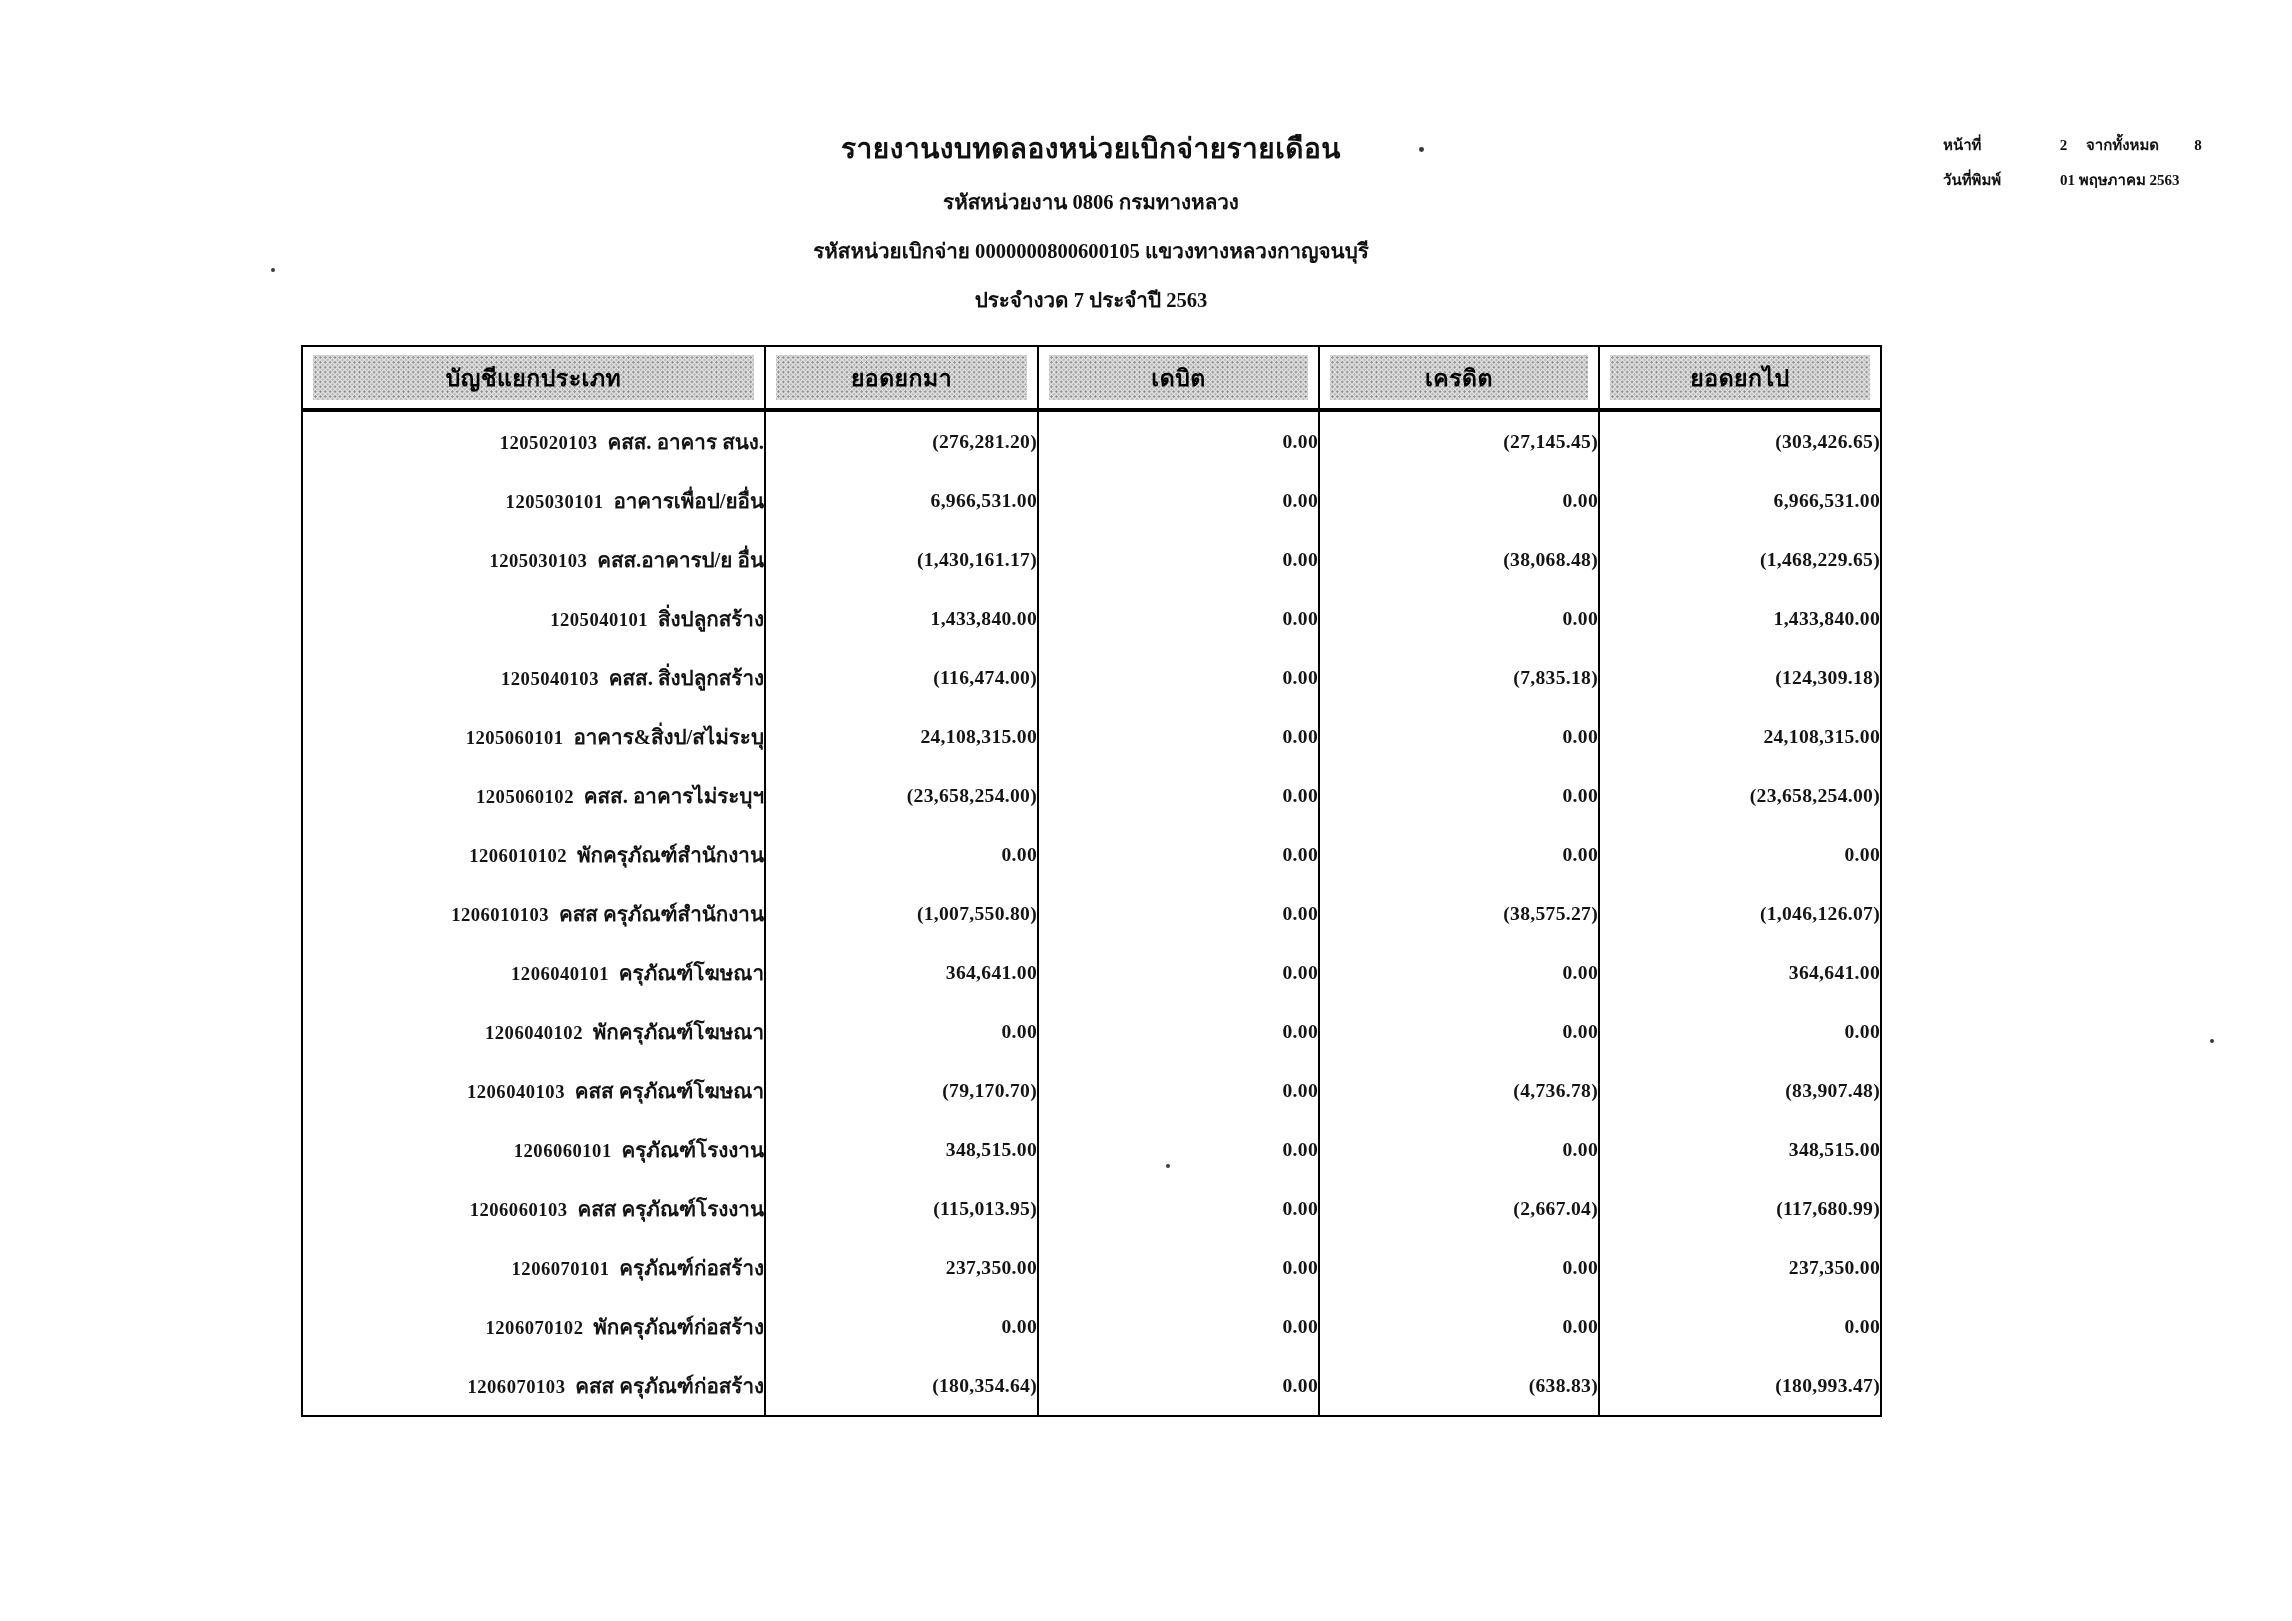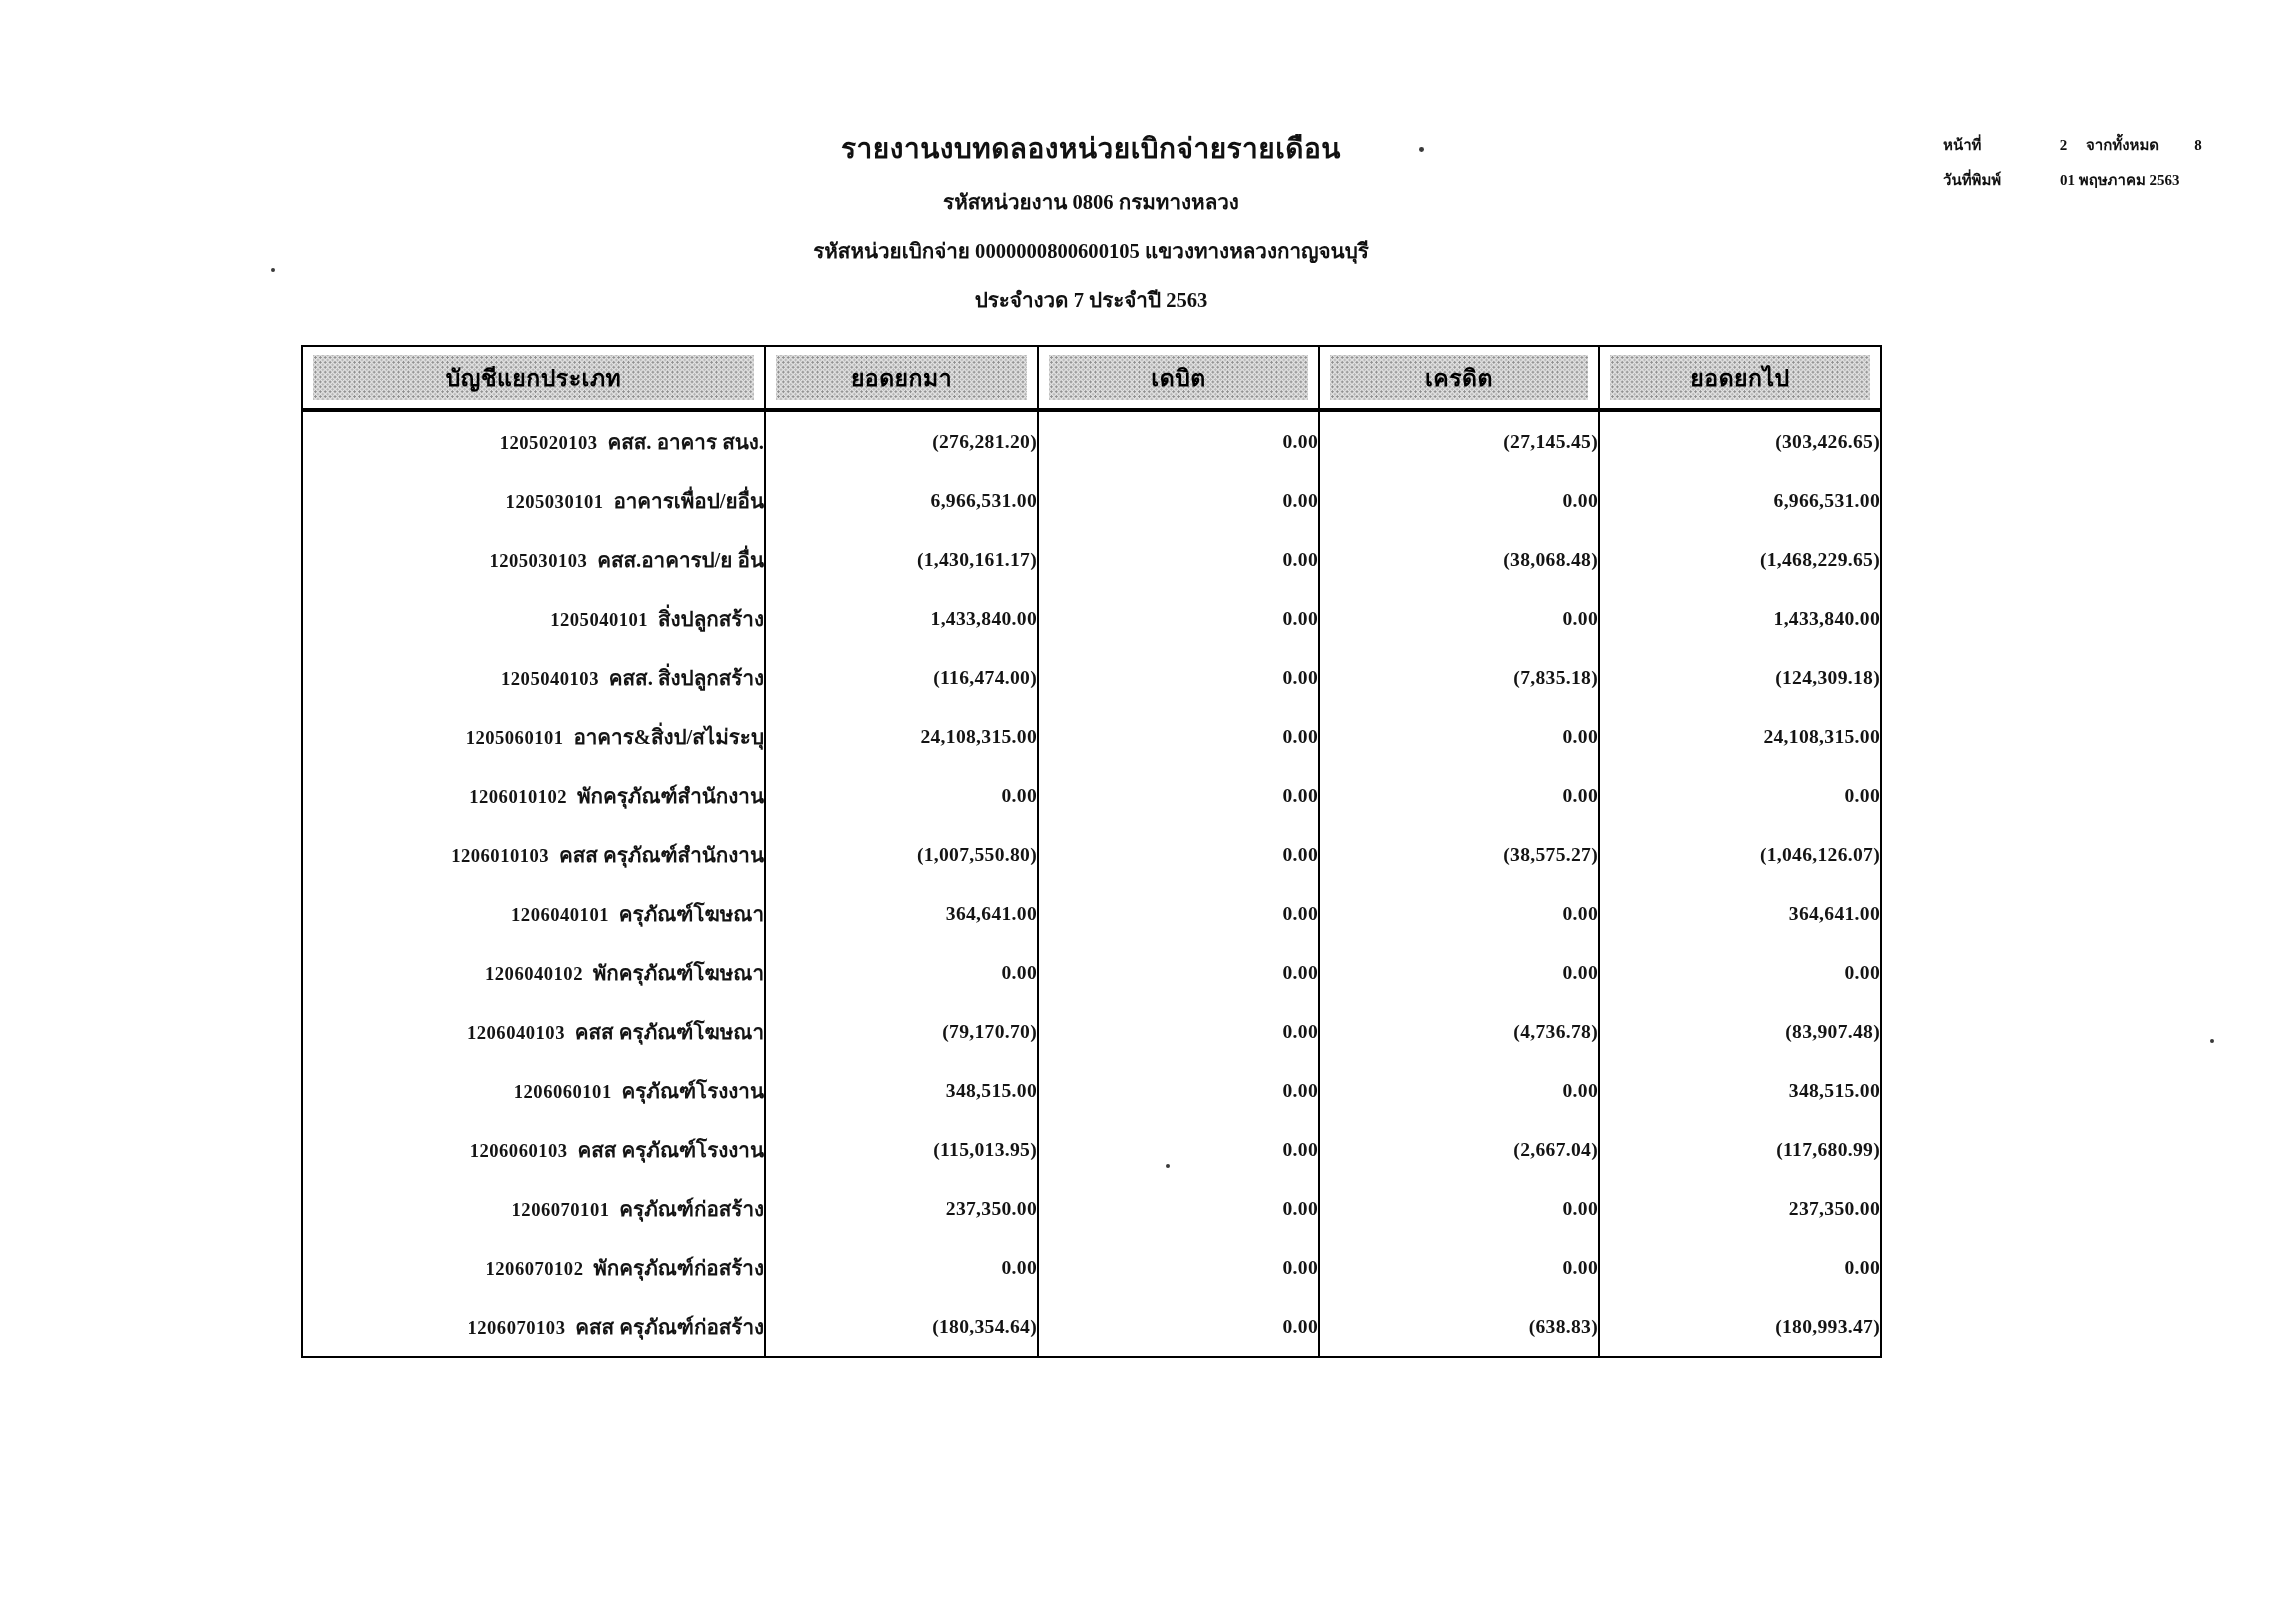--- a/index.html
+++ b/index.html
@@ -227,20 +227,29 @@
       <td class="cell-acct">
         <span class="code">1205060101</span><span class="acct">อาคาร&amp;สิ่งป/สไม่ระบุ</span>
       </td>
       <td class="num">24,108,315.00</td>
       <td class="num">0.00</td>
       <td class="num">0.00</td>
       <td class="num">24,108,315.00</td>
     </tr>
         <tr>
       <td class="cell-acct">
+        <span class="code">1205060102</span><span class="acct">คสส. อาคารไม่ระบุฯ</span>
+      </td>
+      <td class="num">(23,658,254.00)</td>
+      <td class="num">0.00</td>
+      <td class="num">0.00</td>
+      <td class="num">(23,658,254.00)</td>
+    </tr>
+        <tr>
+      <td class="cell-acct">
         <span class="code">1206010102</span><span class="acct">พักครุภัณฑ์สำนักงาน</span>
       </td>
       <td class="num">0.00</td>
       <td class="num">0.00</td>
       <td class="num">0.00</td>
       <td class="num">0.00</td>
     </tr>
         <tr>
       <td class="cell-acct">
         <span class="code">1206010103</span><span class="acct">คสส ครุภัณฑ์สำนักงาน</span>

